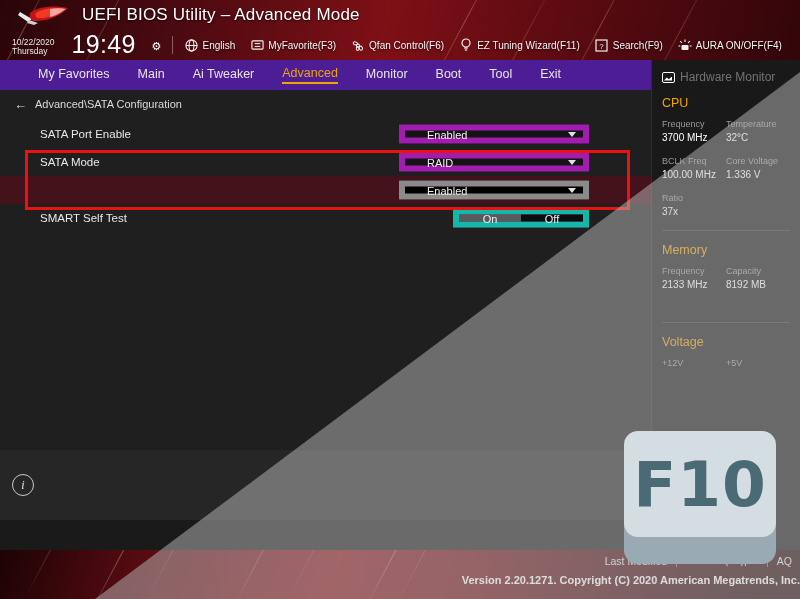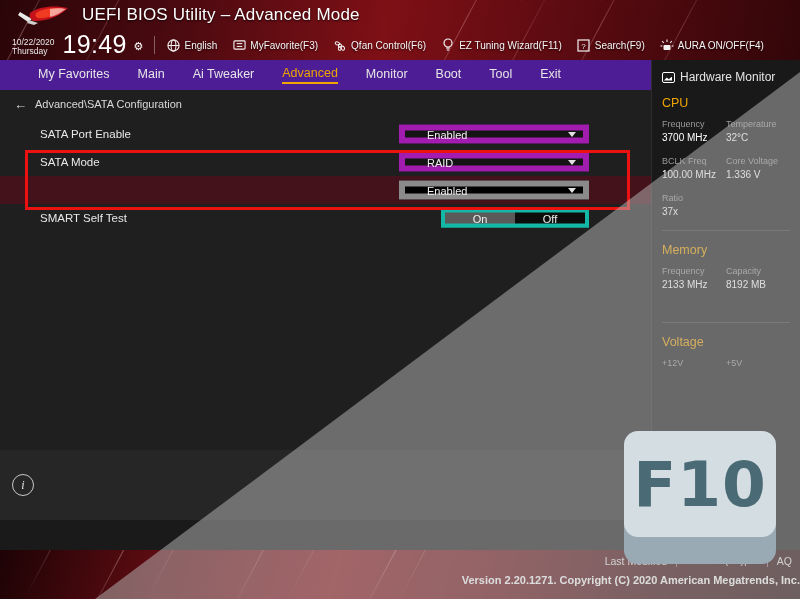--- a/index.html
+++ b/index.html
@@ -30,21 +30,21 @@
   .hdr-title-row { position:absolute; left:0; top:0; height:30px; width:100%; display:flex; align-items:center; }
   .rog-logo { margin-left:16px; width:58px; height:24px; position:relative; }
   .app-title {
     margin-left:8px; color:#ffffff; font-size:17px; letter-spacing:.2px;
     text-shadow:0 1px 2px rgba(0,0,0,.8);
   }
   .hdr-info-row {
     position:absolute; left:0; top:30px; height:30px; width:100%;
     display:flex; align-items:center; color:#f2f2f2;
   }
-  .datetime { margin-left:12px; display:flex; align-items:flex-end; gap:8px; }
+  .datetime { margin-left:12px; display:flex; align-items:flex-end; gap:17px; }
   .dt-left { display:flex; flex-direction:column; line-height:1.12; }
   .dt-date { font-size:8.5px; color:#e8e8e8; }
   .dt-day  { font-size:8.5px; color:#e8e8e8; }
   .dt-time { font-size:25px; color:#ffffff; line-height:.95; letter-spacing:.3px; }
   .gear-ico { font-size:11px; color:#ffffff; margin-left:-1px; margin-bottom:4px; }
   .hdr-sep { width:1px; height:18px; background:rgba(255,255,255,.35); margin:0 11px; }
   .hdr-item {
     display:flex; align-items:center; gap:4px; font-size:10px; color:#f5f5f5;
     margin-right:15px; white-space:nowrap; text-shadow:0 1px 2px rgba(0,0,0,.7);
   }
@@ -88,21 +88,21 @@
   }
   .srow.selected .dropdown { background:#000000; border-color:#8a8a8a; }
   .dd-caret {
     position:absolute; right:7px; top:50%; transform:translateY(-50%);
     width:0; height:0; border-left:4px solid transparent; border-right:4px solid transparent;
     border-top:5px solid #e2e2e2;
   }
 
   .toggle {
     position:absolute; right:62px; top:50%; transform:translateY(-50%);
-    width:148px; height:19px; border:4px solid #14b8a6; display:flex; background:#14b8a6;
+    width:136px; height:19px; border:6px solid #14b8a6; display:flex; background:#701a75;
   }
   .toggle div {
     flex:1; display:flex; align-items:center; justify-content:center;
     font-size:11px; color:#f0f0f0;
   }
   .toggle .on-seg { background:#5a5a5a; }
   .toggle .off-seg { background:#0d0d0d; }
 
   
   .annot-box {
@@ -122,21 +122,21 @@
   }
   .help-text { font-size:11px; color:#ededed; }
 
   
   .sidebar {
     position:absolute; left:651px; top:60px; width:149px; height:490px;
     background:#191919; border-left:1px solid #2d2d2d; padding:10px 0 0 0;
   }
   .hm-title {
     display:flex; align-items:center; gap:5px; padding-left:10px;
-    color:#e5e5e5; font-size:12px; margin-bottom:12px;
+    color:#737373; font-size:12px; margin-bottom:12px;
   }
   .hm-ico {
     width:13px; height:11px; border:1.4px solid #ffffff; border-radius:2px;
     position:relative; flex:none;
   }
   .hm-ico:after {
     content:""; position:absolute; left:1px; bottom:1px; width:8px; height:4px;
     background:#ffffff; clip-path:polygon(0 100%, 35% 25%, 60% 70%, 100% 0, 100% 100%);
   }
   .sb-section { color:#f0a500; font-size:12.5px; padding-left:10px; margin:0 0 9px 0; }

